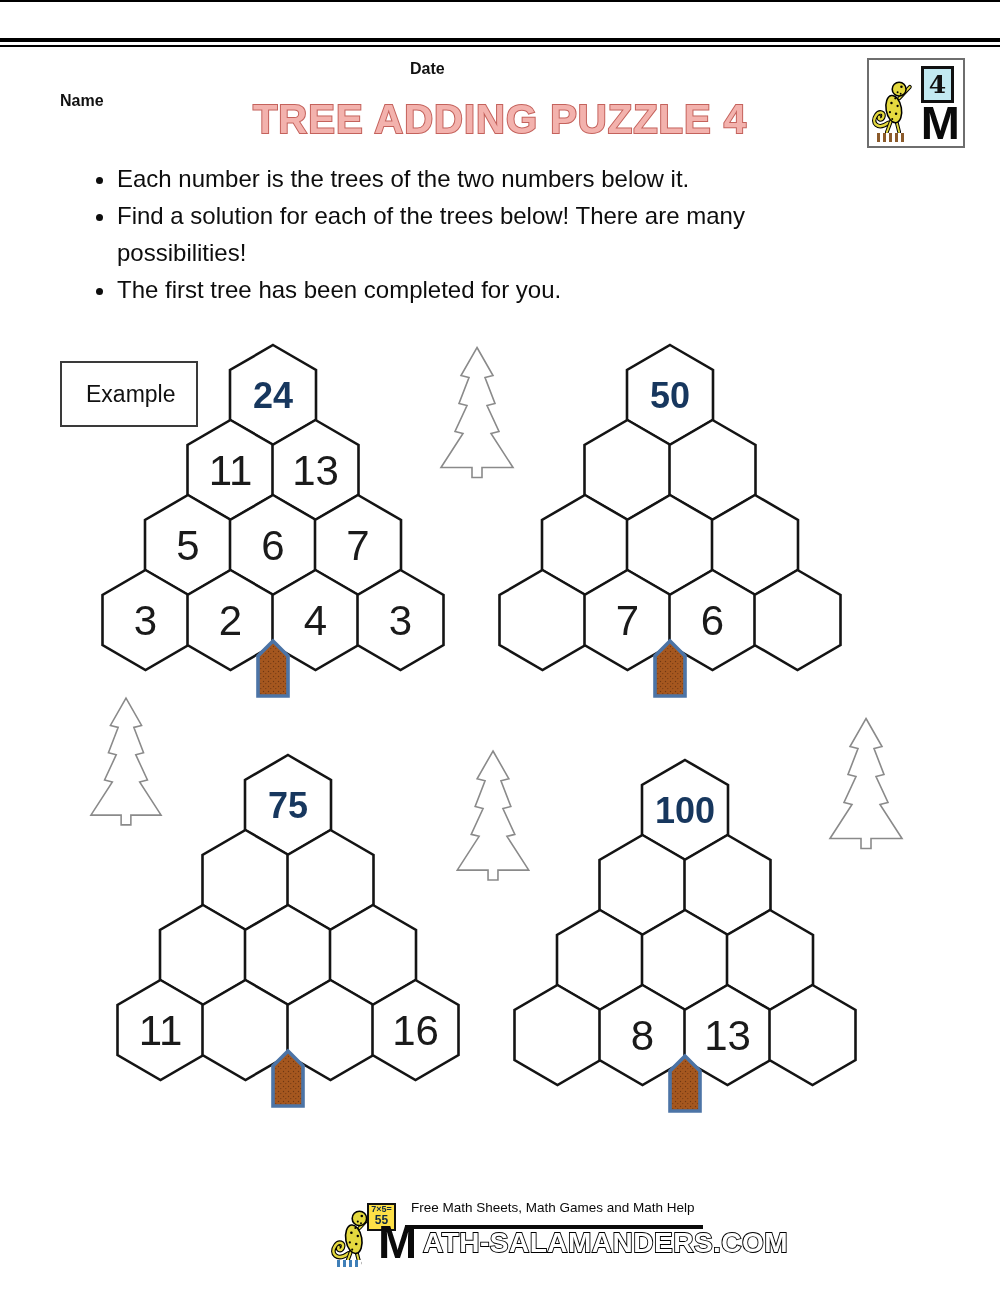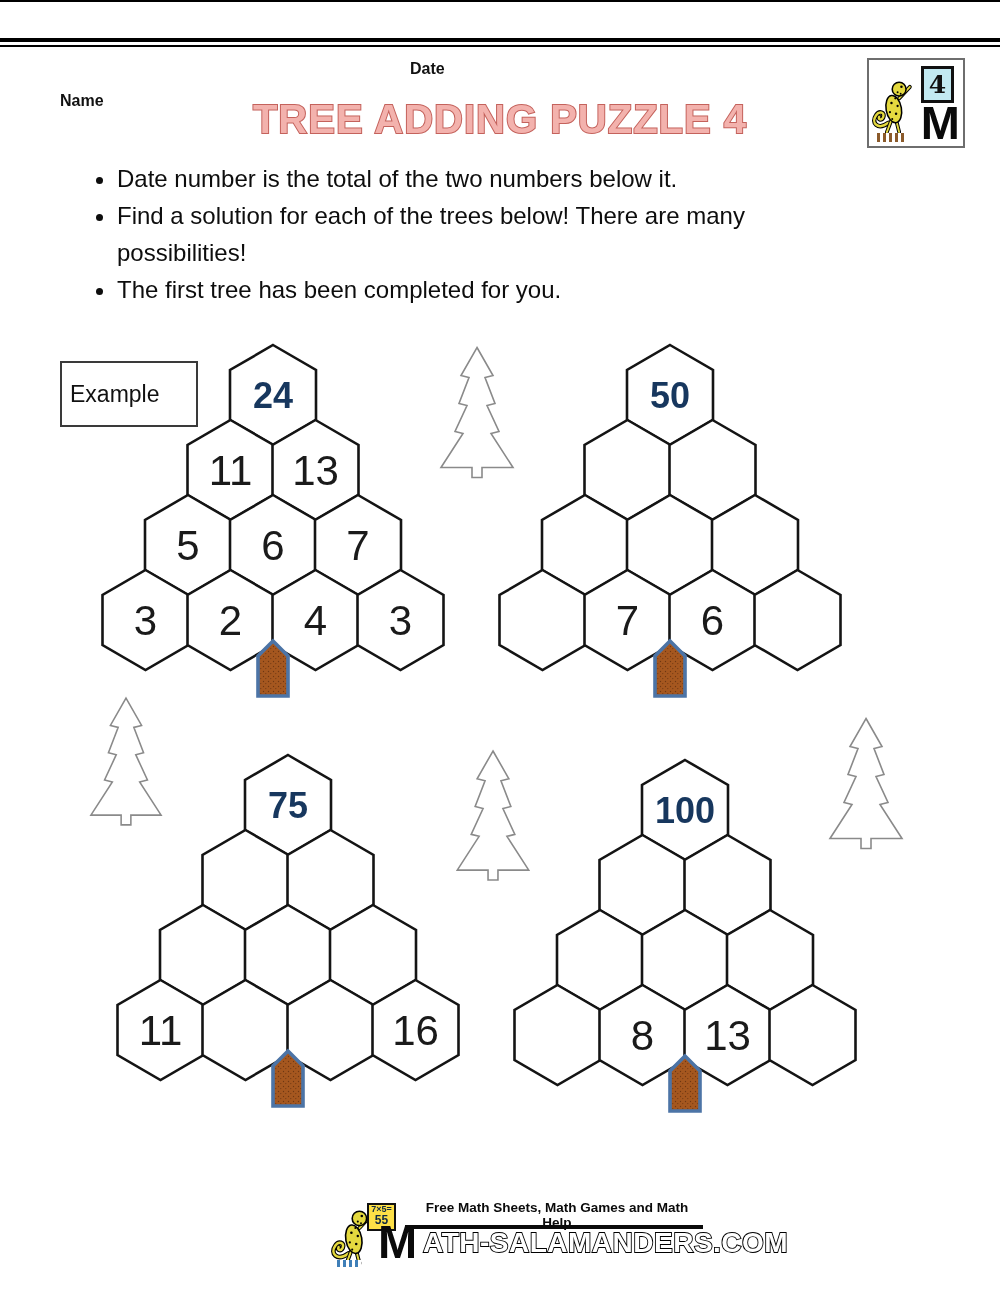--- a/index.html
+++ b/index.html
@@ -36,21 +36,21 @@
     background:repeating-linear-gradient(90deg,#8B5A2B 0 3px,#fff 3px 6px);}
 
   
   .instructions{left:85px;top:160px;width:750px;}
   .instructions ul{margin:0;padding:0 0 0 32px;}
   .instructions li{font-size:24px;line-height:37px;color:#0d0d0d;}
 
   
   .example-box{
     left:60px;top:361px;width:138px;height:66px;border:2px solid #3a3a3a;box-sizing:border-box;
-    display:flex;align-items:center;padding-left:8px;font-size:23px;color:#111;background:#fff;
+    display:flex;align-items:center;padding-left:24px;font-size:23px;color:#111;background:#fff;
   }
 
   
   svg.tree{position:absolute;overflow:visible;}
   .hexes{fill:#ffffff;stroke:#141414;stroke-width:2.6;stroke-linejoin:miter;}
   .trunk{fill:url(#bark);stroke:#4C74A6;stroke-width:3.6;stroke-linejoin:miter;}
   text.num{font-family:"Liberation Sans",sans-serif;font-size:42px;fill:#1a1a1a;text-anchor:middle;}
   text.tnum{font-family:"Liberation Sans",sans-serif;font-size:36px;font-weight:bold;fill:#17375E;text-anchor:middle;}
 
   
@@ -63,21 +63,21 @@
   .foot-stool{position:absolute;left:12px;top:64px;width:24px;height:7px;
     background:repeating-linear-gradient(90deg,#3f7fb8 0 3px,#fff 3px 6px);}
   .foot-sign{
     position:absolute;left:42px;top:7px;width:29px;height:28px;background:#fde047;
     border:2px solid #111;box-sizing:border-box;text-align:center;line-height:1.05;
     font-weight:bold;color:#083;color:#103;
   }
   .foot-sign .s1{font-size:9px;display:block;color:#102a43;}
   .foot-sign .s2{font-size:12px;display:block;color:#102a43;}
   .foot-m{position:absolute;left:53px;top:22px;font-size:47px;font-weight:800;color:#0a0a0a;line-height:1;}
-  .foot-tagline{position:absolute;left:86px;top:4px;width:292px;text-align:center;font-size:13.5px;font-weight:bold;color:#0a0a0a;}
+  .foot-tagline{position:absolute;left:86px;top:4px;width:292px;font-size:13.5px;font-weight:normal;color:#0a0a0a;}
   .foot-rule{position:absolute;left:80px;top:29px;width:298px;height:3.5px;background:#0a0a0a;}
   .foot-wordmark{
     position:absolute;left:98px;top:31px;font-size:28px;font-weight:800;letter-spacing:0.5px;
     color:#ffffff;-webkit-text-stroke:1.8px #000;paint-order:stroke fill;white-space:nowrap;
   }
 </style>
 </head>
 <body>
 
 <svg width="0" height="0" style="position:absolute" aria-hidden="true">
@@ -138,21 +138,21 @@
     </svg>
   <div class="badge-stool"></div>
   <div class="badge-four-box">
     <span>4</span>
   </div>
   <div class="badge-m">M</div>
 </div>
 
 <div class="abs instructions">
   <ul>
-    <li>Date number is the total of the two numbers below it.</li>
+    <li>Each number is the trees of the two numbers below it.</li>
     <li>Find a solution for each of the trees below! There are many possibilities!</li>
     <li>The first tree has been completed for you.</li>
   </ul>
 </div>
 
 <div class="abs example-box">
   <span>Example</span>
 </div>
 
 <svg class="tree" style="left:97px;top:340px" width="352" height="360" viewBox="0 0 352 360">

